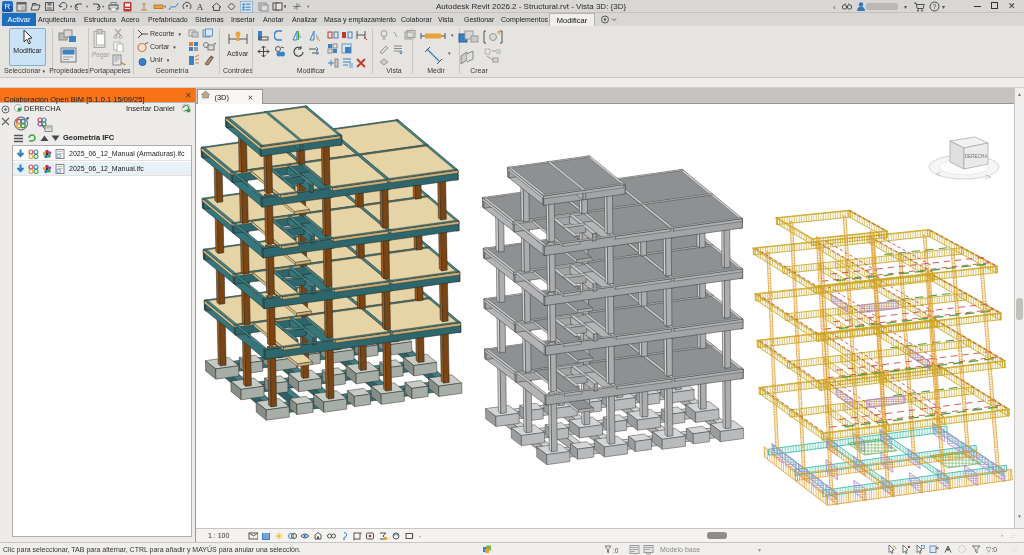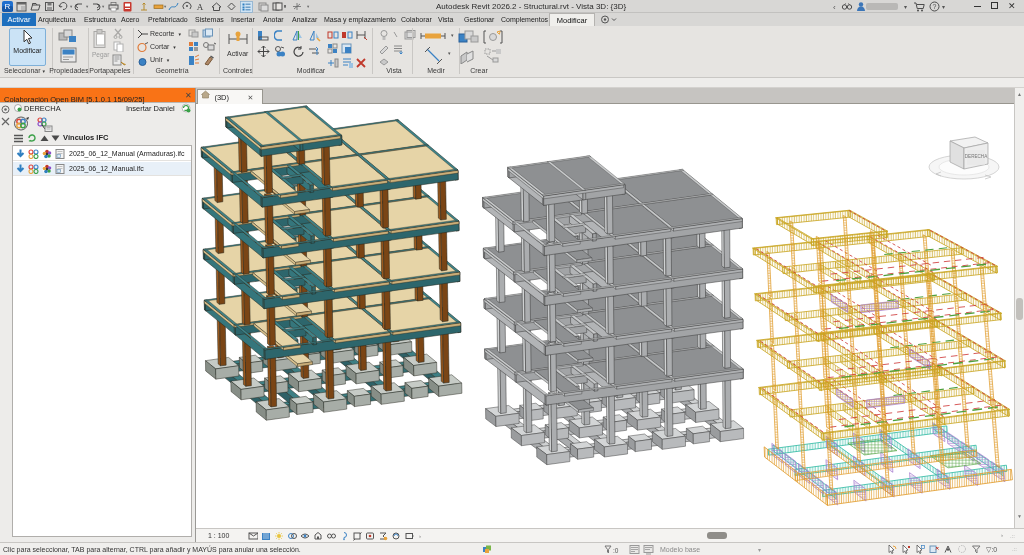--- a/index.html
+++ b/index.html
@@ -417,21 +417,21 @@
     <div class="abs" style="left:27px;top:45px"><svg class="icon" width="10" height="10" viewBox="0 0 10 10" style="">
         <path d="M2 5 a3 3 0 1 1 1 2.2" fill="none" stroke="#3aa048" stroke-width="1.4"></path>
         <path d="M1.5 8 l1.5 -1 0.5 2" fill="#3aa048"></path>
       </svg></div>
     <div class="abs" style="left:40px;top:47px"><svg class="icon" width="9" height="7" viewBox="0 0 9 7" style="">
         <path d="M4.5 0.5 L8.5 6 H0.5 Z" fill="#4a4a4a"></path>
       </svg></div>
     <div class="abs" style="left:51px;top:47px"><svg class="icon" width="9" height="7" viewBox="0 0 9 7" style="">
         <path d="M0.5 0.5 H8.5 L4.5 6 Z" fill="#4a4a4a"></path>
       </svg></div>
-    <div class="abs" style="left:63px;top:45px;font-size:7.5px;font-weight:bold;color:#222">Vínculos IFC</div>
+    <div class="abs" style="left:63px;top:45px;font-size:7.5px;font-weight:bold;color:#222">Geometría IFC</div>
     <div class="abs" style="left:12px;top:57px;width:180px;height:392px;background:#fff;border:1px solid #b0aeab"></div>
     <div class="abs" style="left:13px;top:59px;width:178px;height:14px;border-bottom:1px solid #e4e2df"></div>
     <div class="abs" style="left:16px;top:61px"><svg class="icon" width="9" height="10" viewBox="0 0 9 10" style="">
         <path d="M4.5 0.5 v6 M1.5 4 l3 3 3 -3" stroke="#2f7fc1" stroke-width="2" fill="none"></path>
       </svg></div>
     <div class="abs" style="left:28px;top:61px"><svg class="icon" width="11" height="10" viewBox="0 0 11 10" style="">
         <circle cx="3" cy="3" r="2" fill="none" stroke="#e04338" stroke-width="1.1"></circle>
         <circle cx="8" cy="3" r="2" fill="none" stroke="#3b82c4" stroke-width="1.1"></circle>
         <circle cx="3" cy="7.5" r="2" fill="none" stroke="#e8a33d" stroke-width="1.1"></circle>
         <circle cx="8" cy="7.5" r="2" fill="none" stroke="#3aa048" stroke-width="1.1"></circle>

